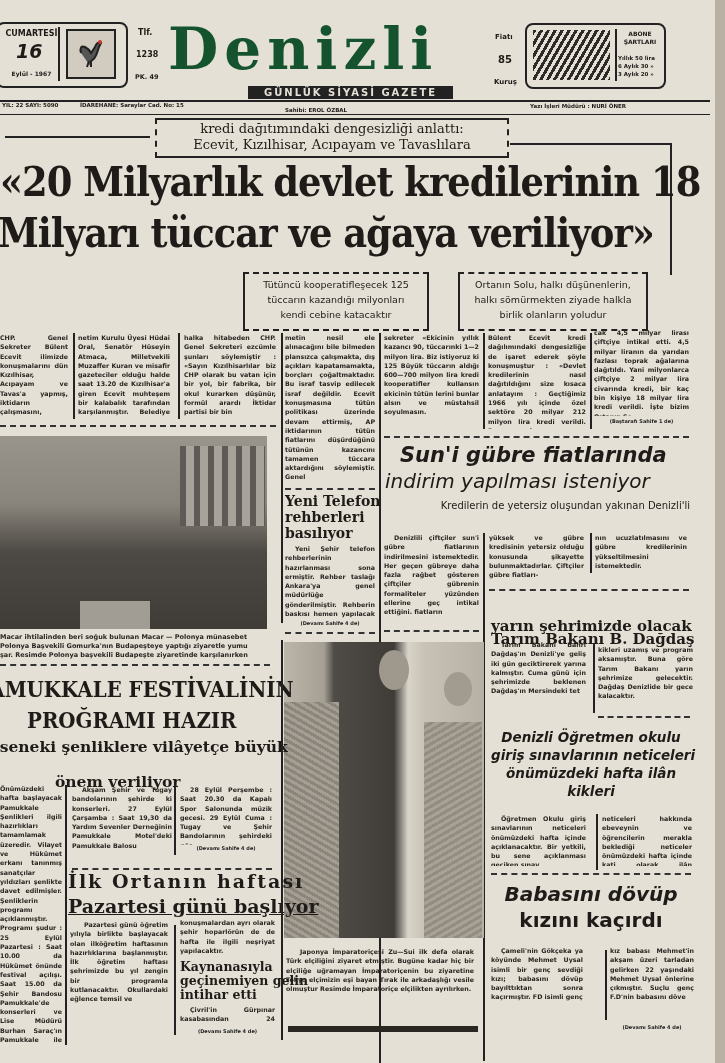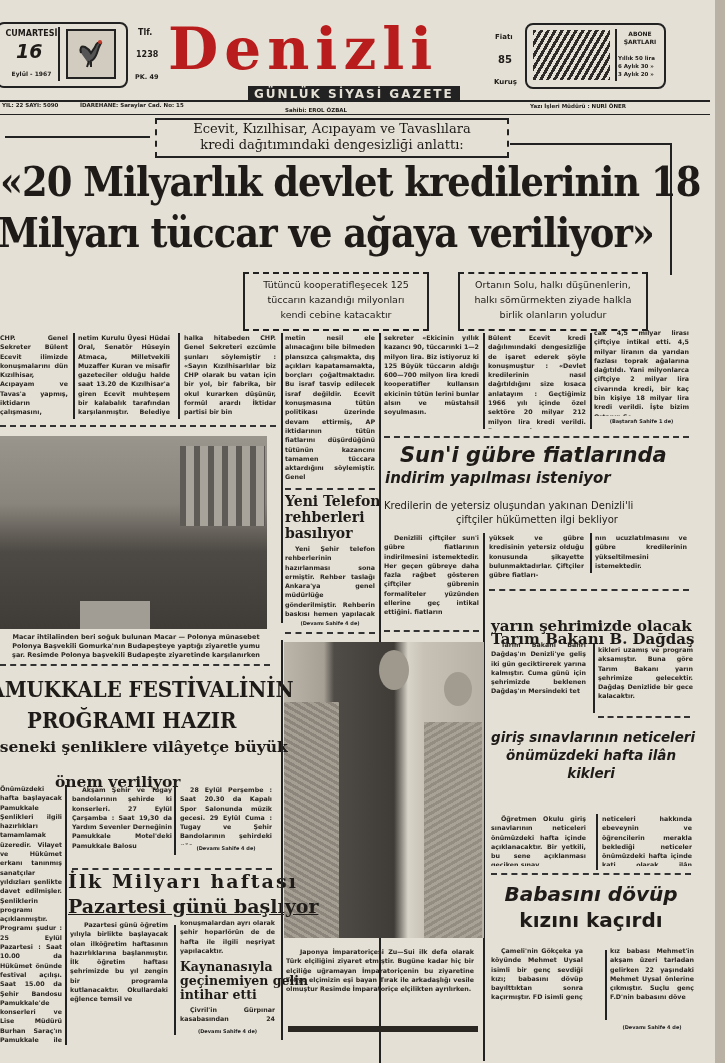--- a/index.html
+++ b/index.html
@@ -11,21 +11,21 @@
   .dash{border-top:2px dashed #333;height:0;}
   .rule{border-top:2px solid #222;height:0;}
   .vrule{border-left:2px solid #222;width:0;}
   .sans{font-family:"DejaVu Sans",sans-serif;}
   .cond{font-family:"DejaVu Sans",sans-serif;font-stretch:condensed;}
   .body-text{font-family:"DejaVu Sans",sans-serif;font-size:6.3px;line-height:9.3px;font-weight:bold;color:#2a2622;text-align:justify;}
   .hd-serif{font-family:"DejaVu Serif",serif;font-weight:bold;}
   .photo{background:repeating-linear-gradient(45deg,#6b6660 0 2px,#7d7770 2px 4px),#6f6a63;}
   .cap{font-family:"DejaVu Sans",sans-serif;font-size:6.5px;line-height:9px;font-weight:bold;color:#2a2622;}
   .cont{font-family:"DejaVu Sans",sans-serif;font-size:5px;font-weight:bold;text-align:center;color:#222;}
-  .title-red{color:#b91c1c;font-family:"DejaVu Serif",serif;font-weight:bold;}
+  .title-red{color:#14532d;font-family:"DejaVu Serif",serif;font-weight:bold;}
 </style>
 </head>
 <body>
 
 <div class="paper">
 
   <div class="abs box" style="left:-4px;top:22px;width:128px;height:62px;">
     <div class="abs vrule" style="left:60px;top:3px;height:54px;"></div>
     <div class="abs sans" style="left:6px;top:5px;font-size:8px;font-weight:bold;width:55px;text-align:center;">CUMARTESİ</div>
     <div class="abs" style="left:18px;top:16px;font-size:19px;font-weight:bold;font-style:italic;font-family:'DejaVu Sans',sans-serif;">16</div>
@@ -36,21 +36,21 @@
           <circle cx="25" cy="5" r="2" fill="#c63b2c"></circle>
         </svg>
     </div>
   </div>
 
   <div class="abs sans" style="left:138px;top:28px;font-size:8px;font-weight:bold;">Tlf.</div>
   <div class="abs sans" style="left:136px;top:50px;font-size:8px;font-weight:bold;">1238</div>
   <div class="abs sans" style="left:135px;top:73px;font-size:6.5px;font-weight:bold;">PK. 49</div>
 
   <div class="abs title-red" style="left:168px;top:18px;font-size:58px;letter-spacing:6px;line-height:62px;">Denizli</div>
-  <div class="abs sans" style="left:248px;top:86px;background:#222;color:#e4e0d5;font-size:12px;font-weight:bold;letter-spacing:2px;padding:1px 6px;">GÜNLÜK SİYASİ GAZETE</div>
+  <div class="abs sans" style="left:248px;top:86px;background:#222;color:#e4e0d5;font-size:10px;font-weight:bold;letter-spacing:2px;padding:1px 16px;">GÜNLÜK SİYASİ GAZETE</div>
 
   <div class="abs sans" style="left:495px;top:33px;font-size:7px;font-weight:bold;">Fiatı</div>
   <div class="abs sans" style="left:498px;top:54px;font-size:10px;font-weight:bold;">85</div>
   <div class="abs sans" style="left:494px;top:78px;font-size:7px;font-weight:bold;">Kuruş</div>
 
   <div class="abs box" style="left:525px;top:23px;width:137px;height:62px;">
     <div class="abs photo" style="left:6px;top:5px;width:77px;height:50px;background:repeating-linear-gradient(120deg,#2d2a27 0 3px,#e4e0d5 3px 6px);"></div>
     <div class="abs vrule" style="left:88px;top:4px;height:52px;"></div>
     <div class="abs sans" style="left:91px;top:5px;width:44px;font-size:6px;font-weight:bold;text-align:center;line-height:8px;">ABONE ŞARTLARI</div>
     <div class="abs sans" style="left:91px;top:30px;font-size:5.5px;font-weight:bold;">Yıllık 50 lira</div>
@@ -60,22 +60,22 @@
 
   <div class="abs rule" style="left:0;top:100px;width:710px;"></div>
   <div class="abs sans" style="left:2px;top:102px;font-size:5.5px;font-weight:bold;">YIL: 22 SAYI: 5090</div>
   <div class="abs sans" style="left:80px;top:102px;font-size:5.5px;font-weight:bold;">İDAREHANE: Saraylar Cad. No: 15</div>
   <div class="abs sans" style="left:285px;top:107px;font-size:5.5px;font-weight:bold;">Sahibi: EROL ÖZBAL</div>
   <div class="abs sans" style="left:530px;top:103px;font-size:5.5px;font-weight:bold;">Yazı İşleri Müdürü : NURİ ÖNER</div>
   <div class="abs rule" style="left:0;top:114px;width:710px;border-top-width:1px;"></div>
 
   <div class="abs" style="left:155px;top:118px;width:350px;height:36px;border:2px dashed #222;border-top-style:solid;border-bottom-style:solid;">
     <div class="hd-serif" style="text-align:center;font-size:13px;line-height:16px;font-weight:normal;padding-top:1px;">
+      <div>kredi dağıtımındaki dengesizliği anlattı:</div>
       <div>Ecevit, Kızılhisar, Acıpayam ve Tavaslılara</div>
-      <div>kredi dağıtımındaki dengesizliği anlattı:</div>
     </div>
   </div>
   <div class="abs rule" style="left:5px;top:136px;width:145px;"></div>
   <div class="abs rule" style="left:510px;top:143px;width:160px;"></div>
   <div class="abs vrule" style="left:670px;top:143px;height:132px;"></div>
 
   <div class="abs hd-serif cond" style="left:0;top:158px;font-size:41px;letter-spacing:-1px;white-space:nowrap;">«20 Milyarlık devlet kredilerinin 18</div>
   <div class="abs hd-serif cond" style="left:-2px;top:209px;font-size:41px;letter-spacing:-1px;white-space:nowrap;">Milyarı tüccar ve ağaya veriliyor»</div>
 
   <div class="abs" style="left:243px;top:272px;width:182px;height:52px;border:2px dashed #222;border-left-style:solid;border-right-style:solid;text-align:center;font-family:'DejaVu Sans',sans-serif;font-size:9.5px;line-height:15px;padding-top:3px;">
@@ -104,57 +104,57 @@
   <div class="abs body-text" style="left:488px;top:333px;width:98px;height:96px;overflow:hidden;">Bülent Ecevit kredi dağılımındaki dengesizliğe de işaret ederek şöyle konuşmuştur : «Devlet kredilerinin nasıl dağıtıldığını size kısaca anlatayım : Geçtiğimiz 1966 yılı içinde özel sektöre 20 milyar 212 milyon lira kredi verildi. Bunun ancak</div>
   <div class="abs vrule" style="left:590px;top:333px;height:96px;"></div>
   <div class="abs body-text" style="left:594px;top:328px;width:95px;height:88px;overflow:hidden;">cak 4,5 milyar lirası çiftçiye intikal etti. 4,5 milyar liranın da yarıdan fazlası toprak ağalarına dağıtıldı. Yani milyonlarca çiftçiye 2 milyar lira civarında kredi, bir kaç bin kişiye 18 milyar lira kredi verildi. İşte bizim Ortanın So</div>
   <div class="abs cont" style="left:594px;top:418px;width:95px;">(Baştarafı Sahife 1 de)</div>
   <div class="abs dash" style="left:384px;top:436px;width:305px;"></div>
 
   <div class="abs photo" style="left:0;top:436px;width:267px;height:193px;background:linear-gradient(180deg,#9a958c 0%,#8a857c 35%,#4d4944 60%,#3f3c38 100%);">
     <div class="abs" style="left:180px;top:10px;width:85px;height:80px;background:repeating-linear-gradient(90deg,#5e5a55 0 6px,#a8a39a 6px 14px);"></div>
     <div class="abs" style="left:80px;top:165px;width:70px;height:28px;background:#a29d94;"></div>
   </div>
-  <div class="abs cap" style="left:0;top:633px;width:272px;text-align:center;">
+  <div class="abs cap" style="left:0;top:633px;width:272px;">
     <div style="white-space:nowrap;overflow:hidden;">Macar ihtilalinden beri soğuk bulunan Macar — Polonya münasebet</div>
     <div style="white-space:nowrap;overflow:hidden;">Polonya Başvekili Gomurka'nın Budapeşteye yaptığı ziyaretle yumu</div>
     <div style="white-space:nowrap;overflow:hidden;">şar. Resimde Polonya başvekili Budapeşte ziyaretinde karşılanırken</div>
   </div>
   <div class="abs dash" style="left:0;top:664px;width:270px;"></div>
 
   <div class="abs hd-serif" style="left:285px;top:493px;font-size:14px;line-height:16px;font-family:'DejaVu Serif',serif;">
     <div>Yeni Telefon</div>
     <div>rehberleri</div>
     <div>basılıyor</div>
   </div>
   <div class="abs body-text" style="left:285px;top:544px;width:90px;height:74px;overflow:hidden;text-indent:10px;">Yeni Şehir telefon rehberlerinin hazırlanması sona ermiştir. Rehber taslağı Ankara'ya genel müdürlüğe gönderilmiştir. Rehberin baskısı hemen yapılacak ve önümüzdeki</div>
   <div class="abs cont" style="left:285px;top:620px;width:90px;">(Devamı Sahife 4 de)</div>
   <div class="abs dash" style="left:285px;top:632px;width:90px;"></div>
 
   <div class="abs sans" style="left:400px;top:443px;font-size:21px;font-weight:bold;font-style:italic;white-space:nowrap;">Sun'i gübre fiatlarında</div>
-  <div class="abs sans" style="left:385px;top:469px;font-size:15px;font-weight:bold;font-style:italic;white-space:nowrap;">indirim yapılması isteniyor</div>
-  <div class="abs sans" style="left:384px;top:500px;width:306px;text-align:left;font-size:10px;white-space:nowrap;">Kredilerin de yetersiz oluşundan yakınan Denizli'li</div>
-  <div class="abs sans" style="left:384px;top:514px;width:306px;text-align:center;font-size:10px;white-space:nowrap;">çiftçiler hükümetten ilgi bekliyor</div>
+  <div class="abs sans" style="left:385px;top:469px;font-size:20px;font-weight:normal;font-style:italic;white-space:nowrap;">indirim yapılması isteniyor</div>
+  <div class="abs sans" style="left:384px;top:500px;width:306px;text-align:right;font-size:10px;white-space:nowrap;">Kredilerin de yetersiz oluşundan yakınan Denizli'li</div>
   <div class="abs body-text" style="left:384px;top:533px;width:95px;height:92px;overflow:hidden;text-indent:10px;">Denizlili çiftçiler sun'i gübre fiatlarının indirilmesini istemektedir. Her geçen gübreye daha fazla rağbet gösteren çiftçiler gübrenin formaliteler yüzünden ellerine geç intikal ettiğini. fiatların</div>
   <div class="abs vrule" style="left:483px;top:533px;height:58px;"></div>
   <div class="abs body-text" style="left:489px;top:533px;width:95px;height:52px;overflow:hidden;">yüksek ve gübre kredisinin yetersiz olduğu konusunda şikayette bulunmaktadırlar. Çiftçiler gübre fiatları-</div>
   <div class="abs vrule" style="left:590px;top:533px;height:40px;"></div>
   <div class="abs body-text" style="left:595px;top:533px;width:92px;height:40px;overflow:hidden;">nın ucuzlatılmasını ve gübre kredilerinin yükseltilmesini istemektedir.</div>
   <div class="abs dash" style="left:489px;top:589px;width:200px;"></div>
   <div class="abs dash" style="left:384px;top:630px;width:95px;"></div>
   <div class="abs vrule" style="left:483px;top:591px;height:470px;"></div>
 
   <div class="abs hd-serif" style="left:491px;top:598px;font-size:15px;white-space:nowrap;margin-top:32px;">Tarım Bakanı B. Dağdaş</div>
   <div class="abs hd-serif" style="left:491px;top:617px;font-size:15px;white-space:nowrap;">yarın şehrimizde olacak</div>
   <div class="abs body-text" style="left:491px;top:640px;width:95px;height:74px;overflow:hidden;text-indent:10px;">Tarım Bakanı Bahri Dağdaş'ın Denizli'ye geliş iki gün geciktirerek yarına kalmıştır. Cuma günü için şehrimizde beklenen Dağdaş'ın Mersindeki tet</div>
   <div class="abs vrule" style="left:593px;top:643px;height:70px;"></div>
   <div class="abs body-text" style="left:598px;top:645px;width:95px;height:68px;overflow:hidden;">kikleri uzamış ve program aksamıştır. Buna göre Tarım Bakanı yarın şehrimize gelecektir. Dağdaş Denizlide bir gece kalacaktır.</div>
   <div class="abs dash" style="left:598px;top:716px;width:92px;"></div>
 
   <div class="abs sans" style="left:491px;top:728px;width:200px;text-align:center;font-size:13.5px;line-height:18px;font-weight:bold;font-style:italic;">
+    <div style="white-space:nowrap;">Denizli Öğretmen okulu</div>
     <div style="white-space:nowrap;">giriş sınavlarının neticeleri</div>
     <div style="white-space:nowrap;">önümüzdeki hafta ilân</div>
     <div style="white-space:nowrap;">kikleri</div>
   </div>
   <div class="abs body-text" style="left:491px;top:814px;width:95px;height:52px;overflow:hidden;text-indent:10px;">Öğretmen Okulu giriş sınavlarının neticeleri önümüzdeki hafta içinde açıklanacaktır. Bir yetkili, bu sene açıklanması geciken sınav</div>
   <div class="abs vrule" style="left:596px;top:814px;height:56px;"></div>
   <div class="abs body-text" style="left:602px;top:814px;width:90px;height:52px;overflow:hidden;">neticeleri hakkında ebeveynin ve öğrencilerin merakla beklediği neticeler önümüzdeki hafta içinde kati olarak ilân edilecektir.» demiştir.</div>
   <div class="abs dash" style="left:491px;top:873px;width:200px;"></div>
 
   <div class="abs sans" style="left:491px;top:882px;width:200px;text-align:center;font-size:20px;font-weight:bold;font-style:italic;white-space:nowrap;">Babasını dövüp</div>
@@ -179,21 +179,21 @@
   <div class="abs hd-serif" style="left:55px;top:758px;font-size:15.5px;white-space:nowrap;margin-top:14px;">önem veriliyor</div>
 
   <div class="abs body-text" style="left:0;top:784px;width:62px;height:260px;overflow:hidden;">Önümüzdeki hafta başlayacak Pamukkale Şenlikleri ilgili hazırlıkları tamamlamak üzeredir. Vilayet ve Hükümet erkanı tanınmış sanatçılar yıldızları şenlikte davet edilmişler. Şenliklerin programı açıklanmıştır. Programı şudur : 25 Eylül Pazartesi : Saat 10.00 da Hükümet önünde festival açılışı. Saat 15.00 da Şehir Bandosu Pamukkale'de konserleri ve Lise Müdürü Burhan Saraç'ın Pamukkale ile ilgili konferansı. Saat 20.30 da Povyon gecesi. 26 Eylül Salı :</div>
   <div class="abs vrule" style="left:65px;top:785px;height:260px;"></div>
   <div class="abs body-text" style="left:72px;top:785px;width:100px;height:80px;overflow:hidden;text-indent:10px;">Akşam Şehir ve Tugay bandolarının şehirde ki konserleri. 27 Eylül Çarşamba : Saat 19,30 da Yardım Sevenler Derneğinin Pamukkale Motel'deki Pamukkale Balosu</div>
   <div class="abs vrule" style="left:174px;top:785px;height:70px;"></div>
   <div class="abs body-text" style="left:180px;top:785px;width:92px;height:60px;overflow:hidden;text-indent:10px;">28 Eylül Perşembe : Saat 20.30 da Kapalı Spor Salonunda müzik gecesi. 29 Eylül Cuma : Tugay ve Şehir Bandolarının şehirdeki gös</div>
   <div class="abs cont" style="left:180px;top:845px;width:92px;">(Devamı Sahife 4 de)</div>
   <div class="abs dash" style="left:72px;top:868px;width:200px;"></div>
 
-  <div class="abs hd-serif" style="left:68px;top:870px;font-size:19px;letter-spacing:2px;white-space:nowrap;">İlk Milyarı haftası</div>
+  <div class="abs hd-serif" style="left:68px;top:870px;font-size:19px;letter-spacing:2px;white-space:nowrap;">İlk Ortanın haftası</div>
   <div class="abs hd-serif" style="left:68px;top:895px;font-size:19px;white-space:nowrap;text-decoration:underline;">Pazartesi günü başlıyor</div>
   <div class="abs body-text" style="left:70px;top:920px;width:98px;height:120px;overflow:hidden;text-indent:14px;">Pazartesi günü öğretim yılıyla birlikte başlayacak olan ilköğretim haftasının hazırlıklarına başlanmıştır. İlk öğretim haftası şehrimizde bu yıl zengin bir programla kutlanacaktır. Okullardaki eğlence temsil ve</div>
   <div class="abs vrule" style="left:174px;top:925px;height:110px;"></div>
   <div class="abs body-text" style="left:180px;top:918px;width:95px;height:40px;overflow:hidden;">konuşmalardan ayrı olarak şehir hoparlörün de de hafta ile ilgili neşriyat yapılacaktır.</div>
 
   <div class="abs hd-serif" style="left:180px;top:960px;font-size:12.5px;line-height:14px;white-space:nowrap;">
     <div>Kaynanasıyla</div>
     <div>geçinemiyen gelin</div>
     <div>intihar etti</div>
   </div>

